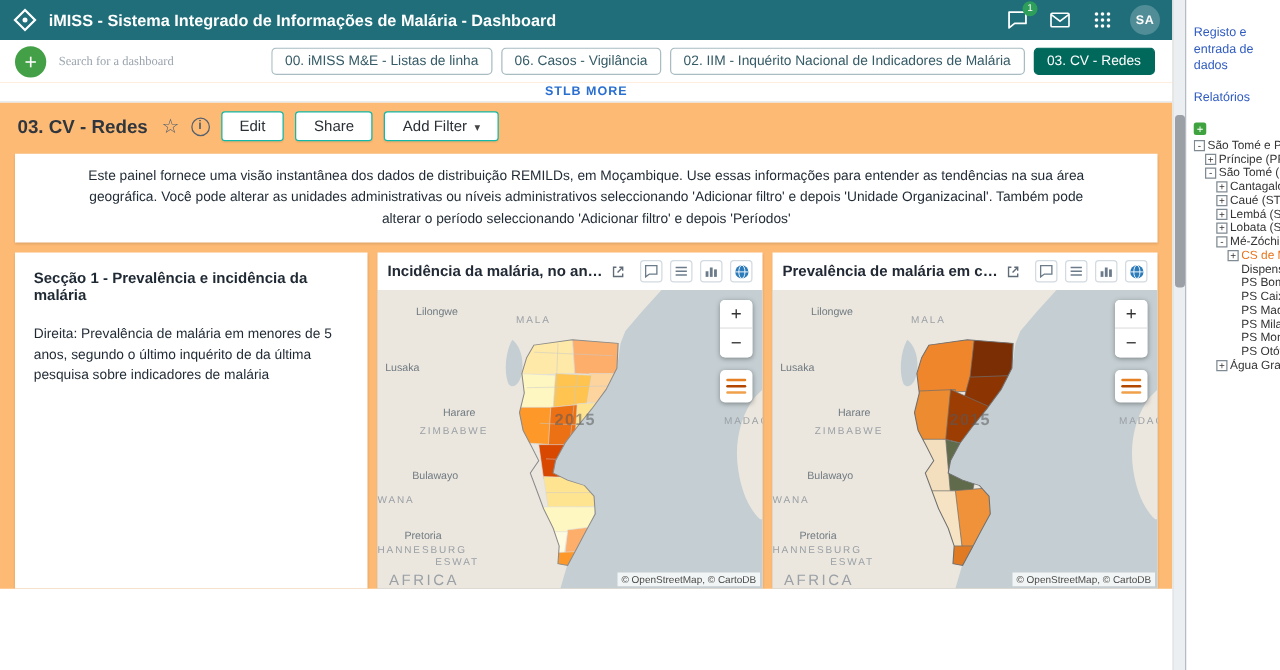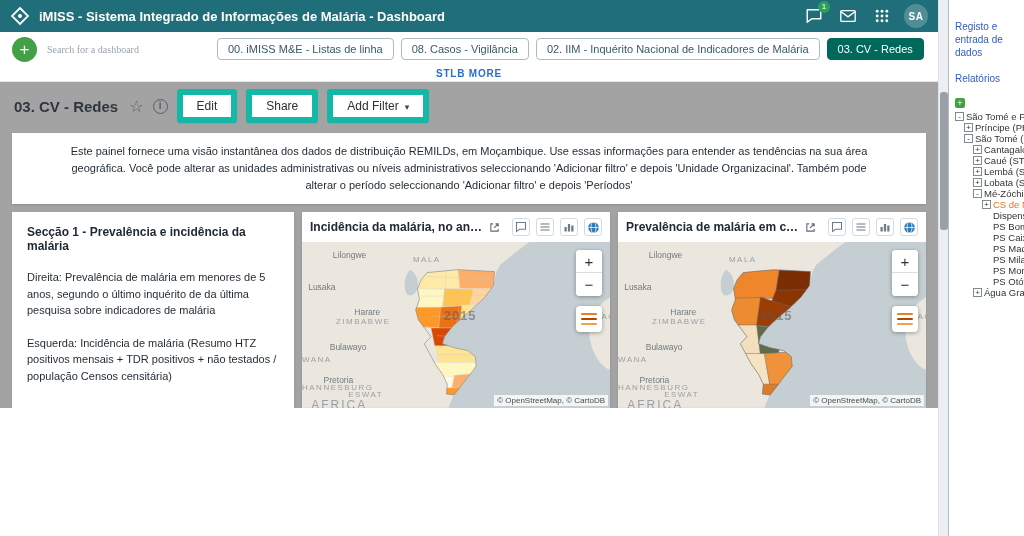--- a/index.html
+++ b/index.html
@@ -1,20 +1,20 @@
 <!DOCTYPE html>
 <html><head>
 <meta charset="utf-8">
 <style>
   * { box-sizing: border-box; margin: 0; padding: 0; }
   body { font-family: "Liberation Sans", sans-serif; background: #fff; }
   .screen { position: relative; width: 1024px; height: 536px; overflow: hidden; background: #fff; }
 
   
-  .main { position: absolute; left: 0; top: 0; width: 938px; height: 408px; background: #a3a3a3; display: flex; flex-direction: column; overflow: hidden; }
+  .main { position: absolute; left: 0; top: 0; width: 938px; height: 471px; background: #fdba74; display: flex; flex-direction: column; overflow: hidden; }
 
   .topbar { height: 32px; flex: none; background: #1f6e79; display: flex; align-items: center; padding: 0 10px; gap: 9px; }
   .logo { width: 20px; height: 20px; flex: none; }
   .topbar-title { color: #fff; font-size: 13px; font-weight: bold; white-space: nowrap; }
   .top-icons { margin-left: auto; display: flex; align-items: center; gap: 10px; }
   .top-icon { position: relative; width: 24px; height: 24px; display: flex; align-items: center; justify-content: center; cursor: pointer; }
   .badge { position: absolute; top: -3px; right: -4px; min-width: 12px; height: 12px; border-radius: 6px; background: #2e9e5b; color: #fff; font-size: 8px; line-height: 12px; text-align: center; padding: 0 2px; }
   .avatar { width: 24px; height: 24px; border-radius: 50%; background: rgba(255,255,255,.22); color: #fff; font-size: 10px; font-weight: bold; display: flex; align-items: center; justify-content: center; letter-spacing: .5px; cursor: pointer; }
 
   .dashbar { height: 34px; flex: none; background: #fff; display: flex; align-items: center; gap: 10px; padding: 0 12px; overflow: hidden; }
@@ -28,21 +28,21 @@
 
   .showmore { height: 16px; flex: none; display: flex; justify-content: center; align-items: center; background: #fff; border-bottom: 1px solid #e3e7ea; }
   .showmore button { border: none; background: none; font-size: 10px; font-weight: bold; letter-spacing: .8px; color: #2a6fd0; cursor: pointer; font-family: "Liberation Sans", sans-serif; }
 
   .titlebar { flex: none; display: flex; align-items: center; gap: 9px; padding: 7px 14px 8px; }
   .tb-title { font-size: 15px; font-weight: bold; color: #30363d; margin-right: 2px; }
   .icon-plain { border: none; background: none; cursor: pointer; color: #55606e; padding: 0; }
   .star::before { content: "\2606"; font-size: 16px; }
   .info { width: 15px; height: 15px; border: 1.4px solid #55606e; border-radius: 50%; font-size: 10px; font-weight: bold; line-height: 12px; text-align: center; }
   .info::before { content: "i"; }
-  .btn { background: #fff; border: 6px solid #14b8a6; border-radius: 3px; padding: 4px 14px; font-size: 12px; color: #2a3036; cursor: pointer; box-shadow: 0 1px 1px rgba(0,0,0,.05); font-family: "Liberation Sans", sans-serif; }
+  .btn { background: #fff; border: 1px solid #14b8a6; border-radius: 3px; padding: 4px 14px; font-size: 12px; color: #2a3036; cursor: pointer; box-shadow: 0 1px 1px rgba(0,0,0,.05); font-family: "Liberation Sans", sans-serif; }
   .caret::after { content: "\25BE"; font-size: 9px; margin-left: 6px; color: #444; }
 
   .desc-card { flex: none; background: #fff; margin: 2px 12px 8px; padding: 10px 46px; box-shadow: 0 1px 2px rgba(0,0,0,.12); font-size: 11px; line-height: 1.55; text-align: center; color: #1f2933; }
 
   .cards-row { flex: 1; min-height: 0; display: flex; gap: 8px; margin: 0 12px; }
   .card { background: #fff; box-shadow: 0 1px 2px rgba(0,0,0,.12); }
   .text-card { width: 282px; flex: none; padding: 13px 15px; overflow: hidden; }
   .text-card h3 { font-size: 12px; color: #1f2933; margin-bottom: 16px; }
   .text-card p { font-size: 11px; line-height: 1.5; color: #1f2933; margin-bottom: 16px; }
 
@@ -137,21 +137,21 @@
         </span>
         <span class="avatar">SA</span>
       </span>
     </div>
 
     <div class="dashbar">
       <button class="plus-btn"></button>
       <input class="search-input" type="text" placeholder="Search for a dashboard" style="">
       <span class="chips">
           <button class="chip">00. iMISS M&amp;E - Listas de linha</button>
-          <button class="chip">08. Casos - Vigilância</button>
+          <button class="chip">06. Casos - Vigilância</button>
           <button class="chip">02. IIM - Inquérito Nacional de Indicadores de Malária</button>
           <button class="chip selected">03. CV - Redes</button>
         </span>
     </div>
     <div class="showmore">
       <button>STLB MORE</button>
     </div>
 
     <div class="titlebar">
       <span class="tb-title">03. CV - Redes</span>
@@ -162,21 +162,20 @@
       <button class="btn caret">Add Filter</button>
     </div>
 
     <div class="desc-card">Este painel fornece uma visão instantânea dos dados de distribuição REMILDs, em Moçambique. Use essas informações para entender as tendências na sua área geográfica. Você pode alterar as unidades administrativas ou níveis administrativos seleccionando 'Adicionar filtro' e depois 'Unidade Organizacinal'. Também pode alterar o período seleccionando 'Adicionar filtro' e depois 'Períodos'</div>
 
     <div class="cards-row">
 
       <div class="card text-card">
         <h3>Secção 1 - Prevalência e incidência da malária</h3>
         <p>Direita: Prevalência de malária em menores de 5 anos, segundo o último inquérito de da última pesquisa sobre indicadores de malária</p>
-        <p>Esquerda: Incidência de malária (Resumo HTZ positivos mensais + TDR positivos + não testados / população Censos censitária)</p>
       </div>
 
       <div class="card map-card">
         <div class="map-header">
           <span class="map-title">Incidência da malária, no ano passado</span>
           <button class="open-btn">
             <svg width="11" height="11" viewBox="0 0 12 12">
                 <path d="M4.5 2H2v8h8V7.5" fill="none" stroke="#5f6b76" stroke-width="1.2"></path>
                 <path d="M7 2h3v3M10 2L5.5 6.5" fill="none" stroke="#5f6b76" stroke-width="1.2"></path>
               </svg>

